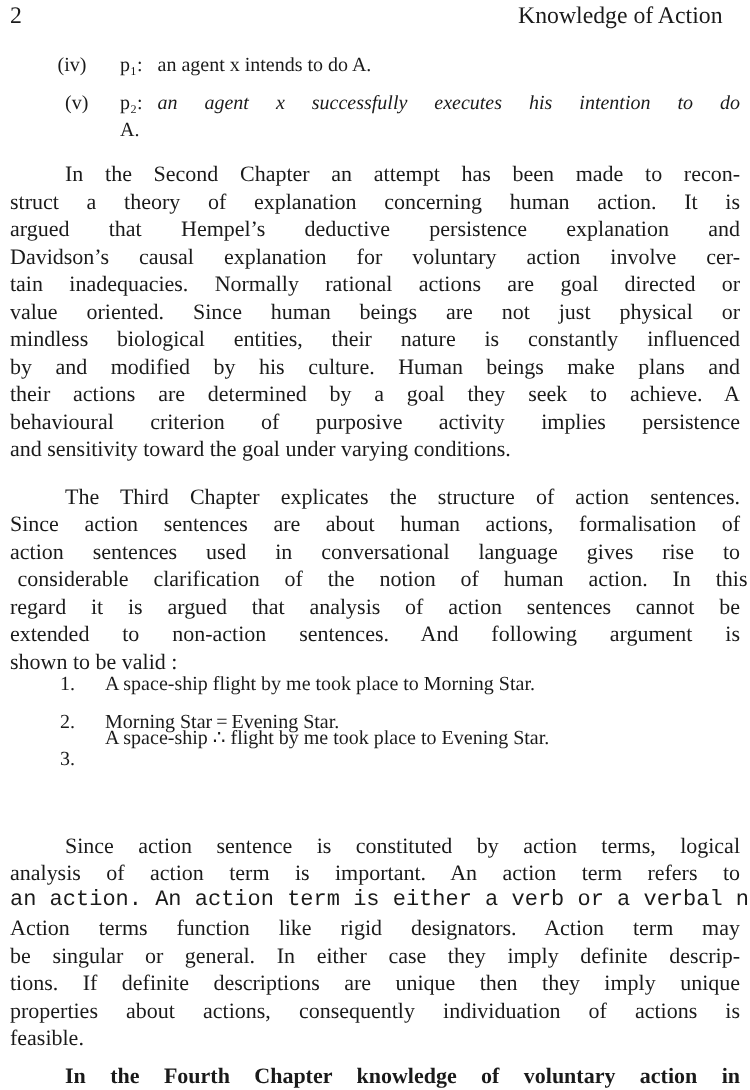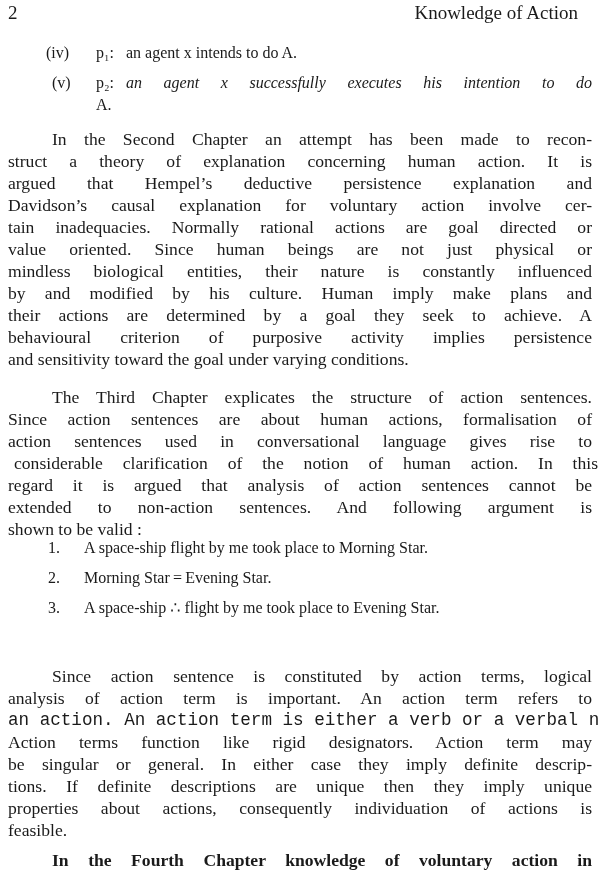--- a/index.html
+++ b/index.html
@@ -45,21 +45,21 @@
   </div>
 
   <div>
     <div class="line indent" style="top:128px;">In the Second Chapter an attempt has been made to recon-</div>
     <div class="line" style="top:150px;">struct a theory of explanation concerning human action. It is</div>
     <div class="line" style="top:172px;">argued that Hempel’s deductive persistence explanation and</div>
     <div class="line" style="top:194px;">Davidson’s causal explanation for voluntary action involve cer-</div>
     <div class="line" style="top:216px;">tain inadequacies. Normally rational actions are goal directed or</div>
     <div class="line" style="top:238px;">value oriented. Since human beings are not just physical or</div>
     <div class="line" style="top:260px;">mindless biological entities, their nature is constantly influenced</div>
-    <div class="line" style="top:282px;">by and modified by his culture. Human imply make plans and</div>
+    <div class="line" style="top:282px;">by and modified by his culture. Human beings make plans and</div>
     <div class="line" style="top:304px;">their actions are determined by a goal they seek to achieve. A</div>
     <div class="line" style="top:326px;">behavioural criterion of purposive activity implies persistence</div>
     <div class="line last" style="top:348px;">and sensitivity toward the goal under varying conditions.</div>
   </div>
 
   <div>
     <div class="line indent" style="top:386px;">The Third Chapter explicates the structure of action sentences.</div>
     <div class="line" style="top:408px;">Since action sentences are about human actions, formalisation of</div>
     <div class="line" style="top:430px;">action sentences used in conversational language gives rise to</div>
     <div class="line" style="top:452px;margin-left:6px;">considerable clarification of the notion of human action. In this</div>
@@ -72,21 +72,21 @@
     <div>
       <span class="item-text" style="left:48px; top:537px;">1.</span>
       <span class="item-text" style="left:84px; top:537px;">A space-ship flight by me took place to Morning Star.</span>
     </div>
     <div>
       <span class="item-text" style="left:48px; top:567px;">2.</span>
       <span class="item-text" style="left:84px; top:567px;">Morning Star = Evening Star.</span>
     </div>
     <div>
       <span class="item-text" style="left:48px; top:597px;">3.</span>
-      <span class="item-text" style="left:84px; top:597px;">A space-ship ∴ flight by me took place to Evening Star.</span>
+      <span class="item-text" style="left:84px; top:580px;">A space-ship ∴ flight by me took place to Evening Star.</span>
     </div>
   </div>
 
 
   <div>
     <div class="line indent" style="top:665px;">Since action sentence is constituted by action terms, logical</div>
     <div class="line" style="top:687px;">analysis of action term is important. An action term refers to</div>
     <div class="line" style="top:709px;font-family:Liberation Mono, monospace;">an action. An action term is either a verb or a verbal noun.</div>
     <div class="line" style="top:731px;">Action terms function like rigid designators. Action term may</div>
     <div class="line" style="top:753px;">be singular or general. In either case they imply definite descrip-</div>

